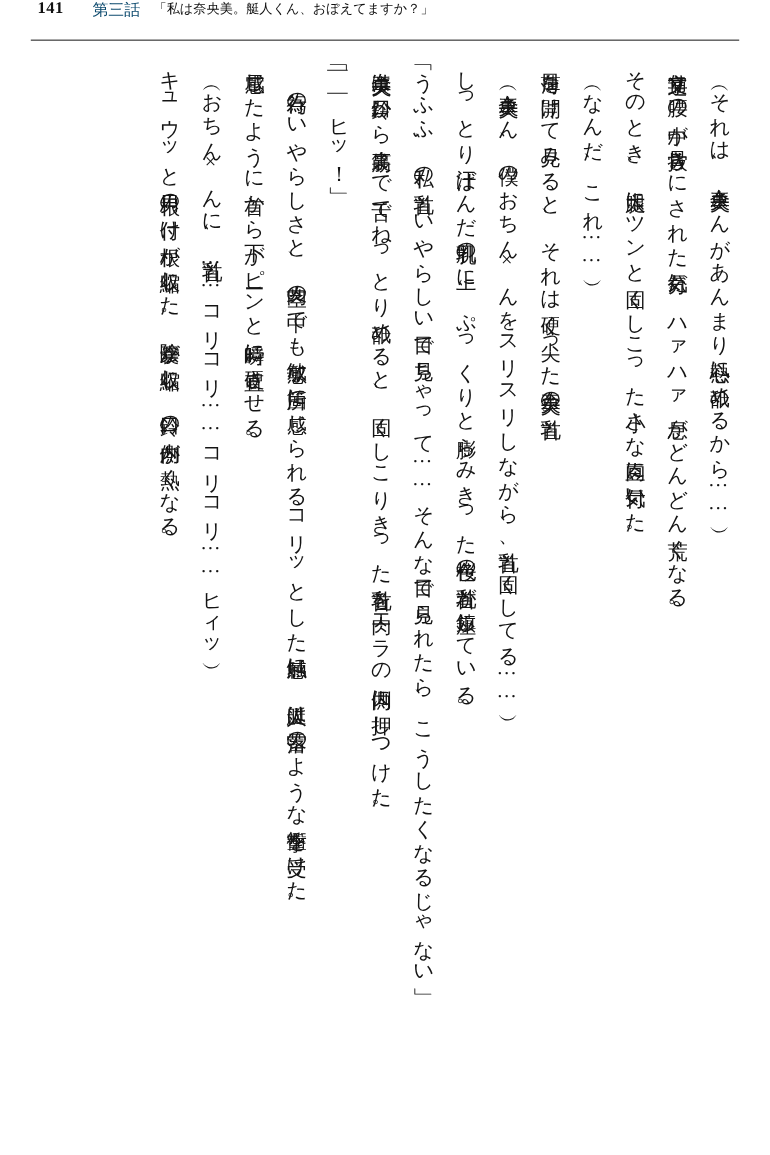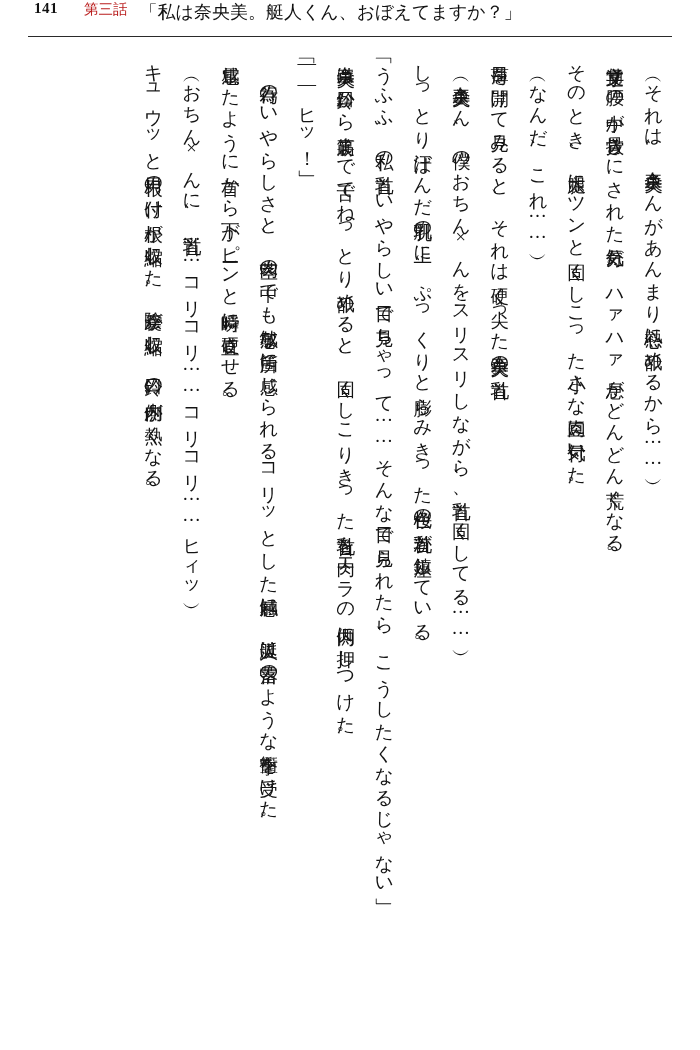--- a/index.html
+++ b/index.html
@@ -38,24 +38,24 @@
   .header .page-number {
     font-size: 15px;
     font-weight: bold;
     letter-spacing: 0.5px;
     margin-right: 26px;
     color: #111;
   }
   .header .chapter-label {
     font-size: 14.5px;
     margin-right: 12px;
-    color: #b91c1c;
+    color: #0c4a6e;
   }
   .header .chapter-title {
-    font-size: 18px;
+    font-size: 12px;
     color: #111;
     white-space: nowrap;
   }
   .header-rule {
     position: absolute;
     top: 36px;
     left: 28px;
     width: 644px;
     height: 1px;
     background: #2a2a2a;

